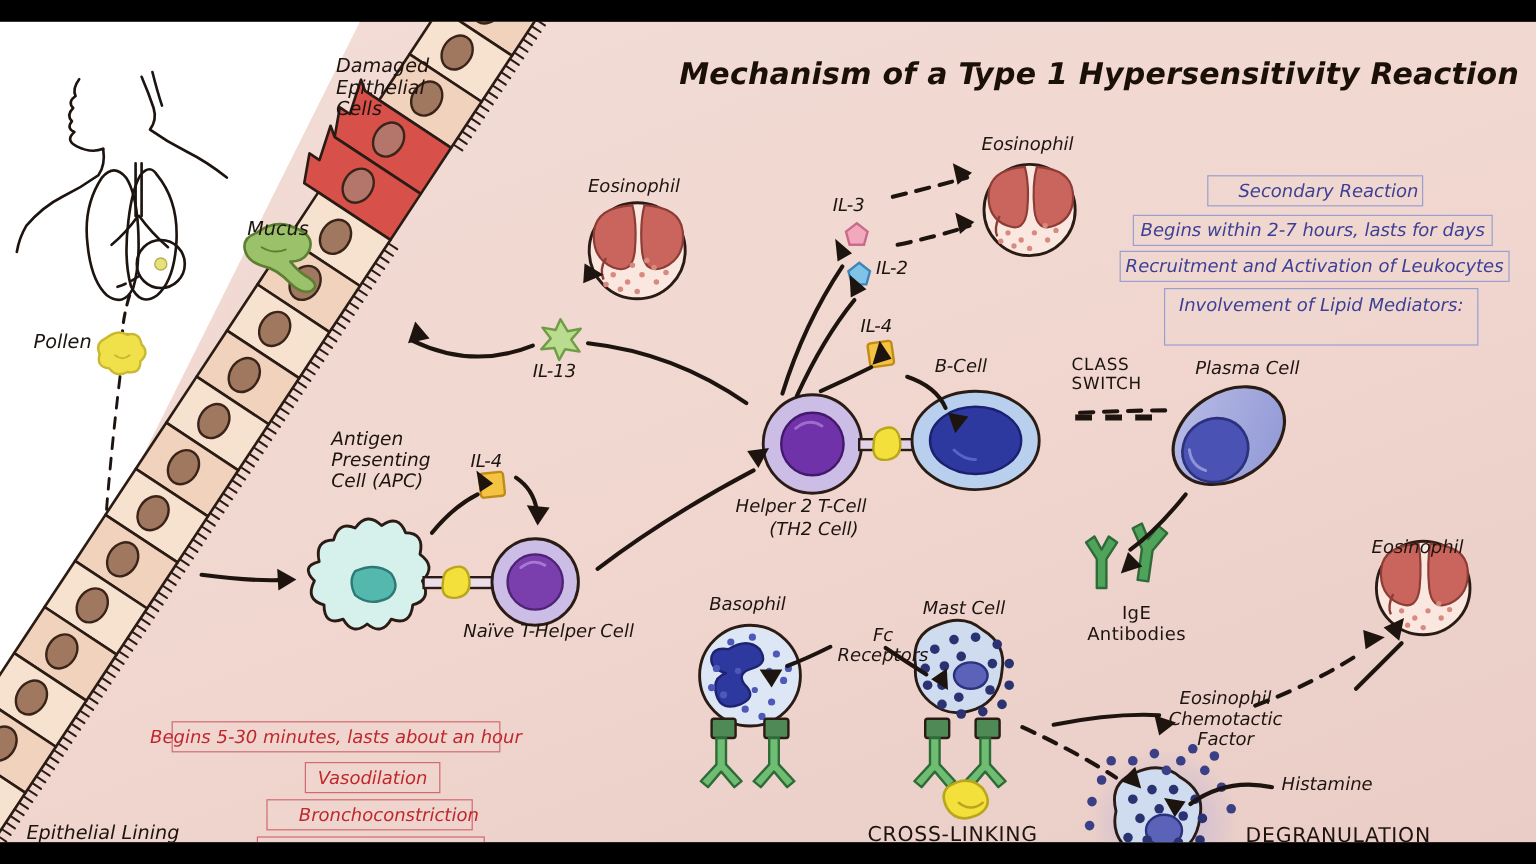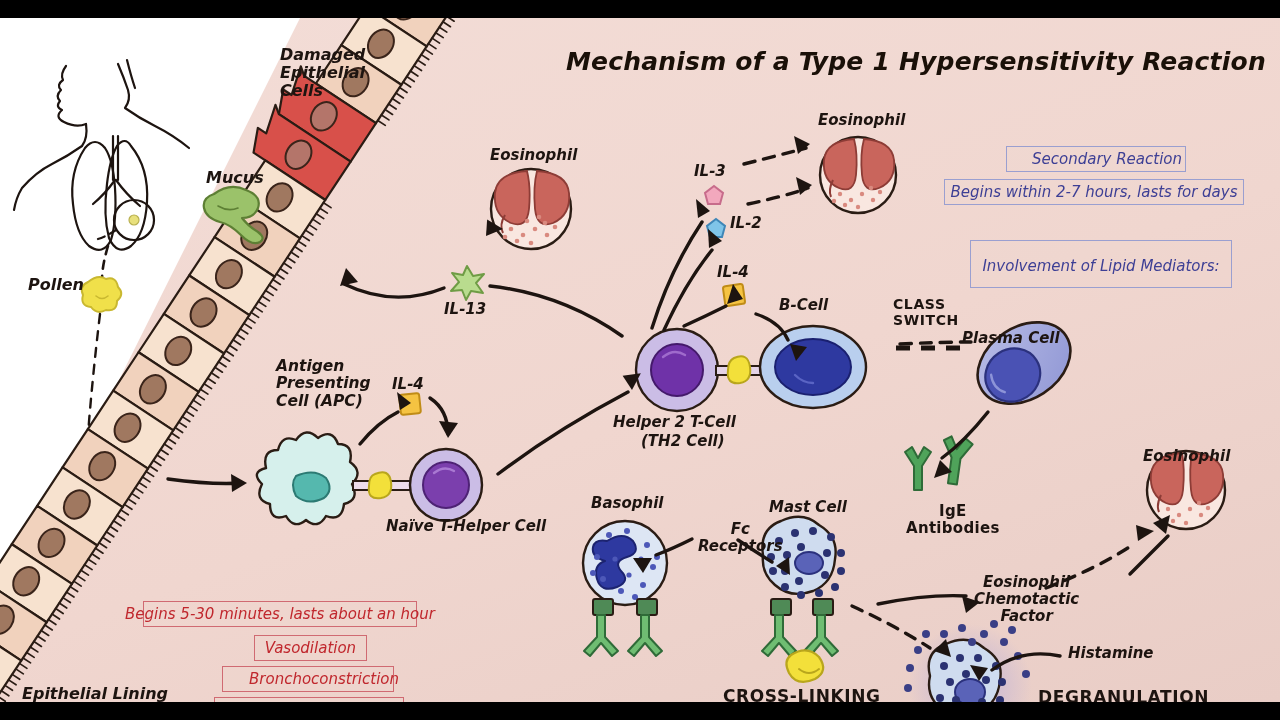--- a/index.html
+++ b/index.html
@@ -6,21 +6,21 @@
   body{width:1280px;height:720px;overflow:hidden;font-family:"DejaVu Sans",sans-serif;}
   #stage{position:relative;width:1280px;height:720px;background:#000;overflow:hidden;}
   #canvas{position:absolute;left:0;top:18px;width:1280px;height:684px;
           background:linear-gradient(160deg,#f3ddd7 0%,#f0d6cf 55%,#e9cdc6 100%);overflow:hidden;}
   .bar{position:absolute;left:0;width:1280px;height:18px;background:#000;z-index:90;}
   .bar.top{top:0;}
   .bar.bot{top:702px;}
   #whiteclip{position:absolute;left:0;top:0;width:300px;height:684px;overflow:hidden;z-index:2;}
 
   .txt{position:absolute;color:#1d1410;font-family:"DejaVu Sans",sans-serif;
-       white-space:pre;line-height:1.12;z-index:40;font-weight:bold;}
+       white-space:pre;line-height:1.12;z-index:40;}
   .hand{font-family:"DejaVu Sans",sans-serif;font-style:italic;}
 
   #title{font-size:25px;letter-spacing:.2px;font-style:italic;font-weight:600;color:#1a1008;}
 
   .box{position:absolute;z-index:45;box-sizing:border-box;display:flex;align-items:center;
        justify-content:center;white-space:nowrap;font-style:italic;}
   .box.red{border:1.6px solid #d06a72;color:#c0272d;background:rgba(240,214,208,.25);}
   .box.blue{border:1.6px solid #9a9fd0;color:#3d3f95;background:rgba(240,214,208,.18);}
 
   svg{position:absolute;left:0;top:0;overflow:visible;}
@@ -573,41 +573,41 @@
       </g>
 
       <g stroke="#1d1410" stroke-width="5" stroke-linecap="butt" stroke-dasharray="14 11">
         <path d="M896,330 L960,330" fill="none"></path>
       </g>
     </svg>
 
     <div class="txt" id="title" style="left:566px;top:30px;">Mechanism of a Type 1 Hypersensitivity Reaction</div>
 
     <div class="txt hand" style="left:28px;top:258px;font-size:16px;z-index:41;">Pollen</div>
-    <div class="txt hand" style="left:206px;top:151px;font-size:16px;z-index:41;">Mucus</div>
+    <div class="txt hand" style="left:206px;top:164px;font-size:16px;z-index:41;">Mucus</div>
     <div class="txt hand" style="left:280px;top:28px;font-size:16px;z-index:41;">Damaged
 Epithelial
 Cells</div>
     <div class="txt hand" style="left:22px;top:667px;font-size:16px;z-index:41;">Epithelial Lining</div>
 
     <div class="txt hand cellLabel" style="left:490px;top:129px;font-size:15px;">Eosinophil</div>
     <div class="txt hand cellLabel" style="left:818px;top:94px;font-size:15px;">Eosinophil</div>
     <div class="txt hand cellLabel" style="left:1143px;top:430px;font-size:15px;">Eosinophil</div>
 
     <div class="txt hand" style="left:694px;top:145px;font-size:15px;">IL-3</div>
     <div class="txt hand" style="left:730px;top:197px;font-size:15px;">IL-2</div>
     <div class="txt hand" style="left:717px;top:246px;font-size:15px;">IL-4</div>
     <div class="txt hand" style="left:392px;top:358px;font-size:15px;">IL-4</div>
     <div class="txt hand" style="left:444px;top:283px;font-size:15px;">IL-13</div>
     <div class="txt hand" style="left:779px;top:279px;font-size:15px;">B-Cell</div>
 
     <div class="txt" style="left:893px;top:279px;font-size:14px;letter-spacing:.6px;">CLASS
 SWITCH</div>
 
-    <div class="txt hand" style="left:962px;top:281px;font-size:15px;margin-top:31px;">Plasma Cell</div>
+    <div class="txt hand" style="left:996px;top:281px;font-size:15px;">Plasma Cell</div>
     <div class="txt" style="left:906px;top:485px;font-size:15px;text-align:center;letter-spacing:.3px;">IgE
 Antibodies</div>
 
     <div class="txt hand" style="left:613px;top:396px;font-size:15px;">Helper 2 T-Cell</div>
     <div class="txt hand" style="left:641px;top:415px;font-size:15px;">(TH2 Cell)</div>
 
     <div class="txt hand" style="left:276px;top:340px;font-size:15.5px;">Antigen
 Presenting
 Cell (APC)</div>
     <div class="txt hand" style="left:386px;top:500px;font-size:15px;">Naïve T-Helper Cell</div>
@@ -625,16 +625,17 @@
     <div class="txt" style="left:723px;top:669px;font-size:17px;letter-spacing:.6px;">CROSS-LINKING</div>
     <div class="txt" style="left:1038px;top:670px;font-size:17px;letter-spacing:.6px;">DEGRANULATION</div>
 
     <div class="box red" style="left:143px;top:583px;width:274px;height:26px;font-size:15px;">Begins 5-30 minutes, lasts about an hour</div>
     <div class="box red" style="left:254px;top:617px;width:113px;height:26px;font-size:15px;text-align:center;">Vasodilation</div>
     <div class="box red" style="left:222px;top:648px;width:172px;height:26px;font-size:15px;padding-left:32px;">Bronchoconstriction</div>
     <div class="box red" style="left:214px;top:679px;width:190px;height:26px;font-size:15px;">Endothelial Permeability</div>
 
     <div class="box blue" style="left:1006px;top:128px;width:180px;height:26px;font-size:15px;padding-left:22px;">Secondary Reaction</div>
     <div class="box blue" style="left:944px;top:161px;width:300px;height:26px;font-size:15px;">Begins within 2-7 hours, lasts for days</div>
-    <div class="box blue" style="left:970px;top:222px;width:262px;height:48px;font-size:15px;align-items:flex-start;padding-top:16px;">Involvement of Lipid Mediators:</div>
+    <div class="box blue" style="left:933px;top:191px;width:325px;height:26px;font-size:15px;">Recruitment and Activation of Leukocytes</div>
+    <div class="box blue" style="left:970px;top:222px;width:262px;height:48px;font-size:15px;align-items:flex-start;padding-top:4px;">Involvement of Lipid Mediators:</div>
 
   </div>
 </div>
 
 </body></html>

